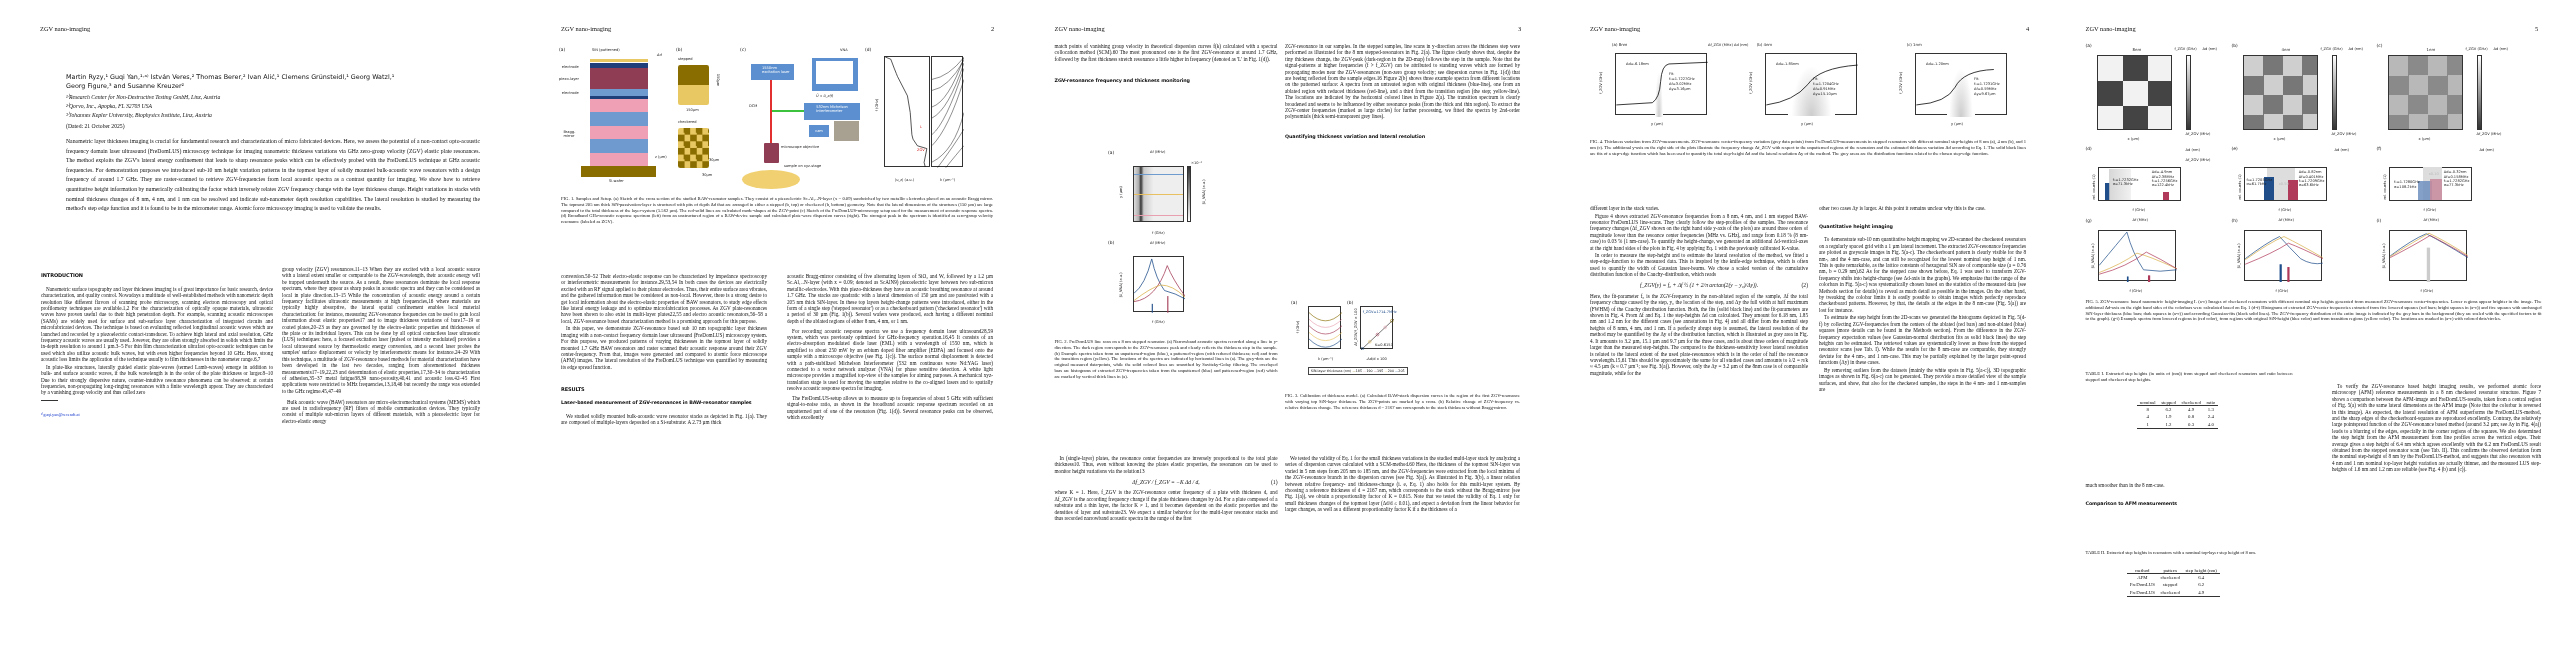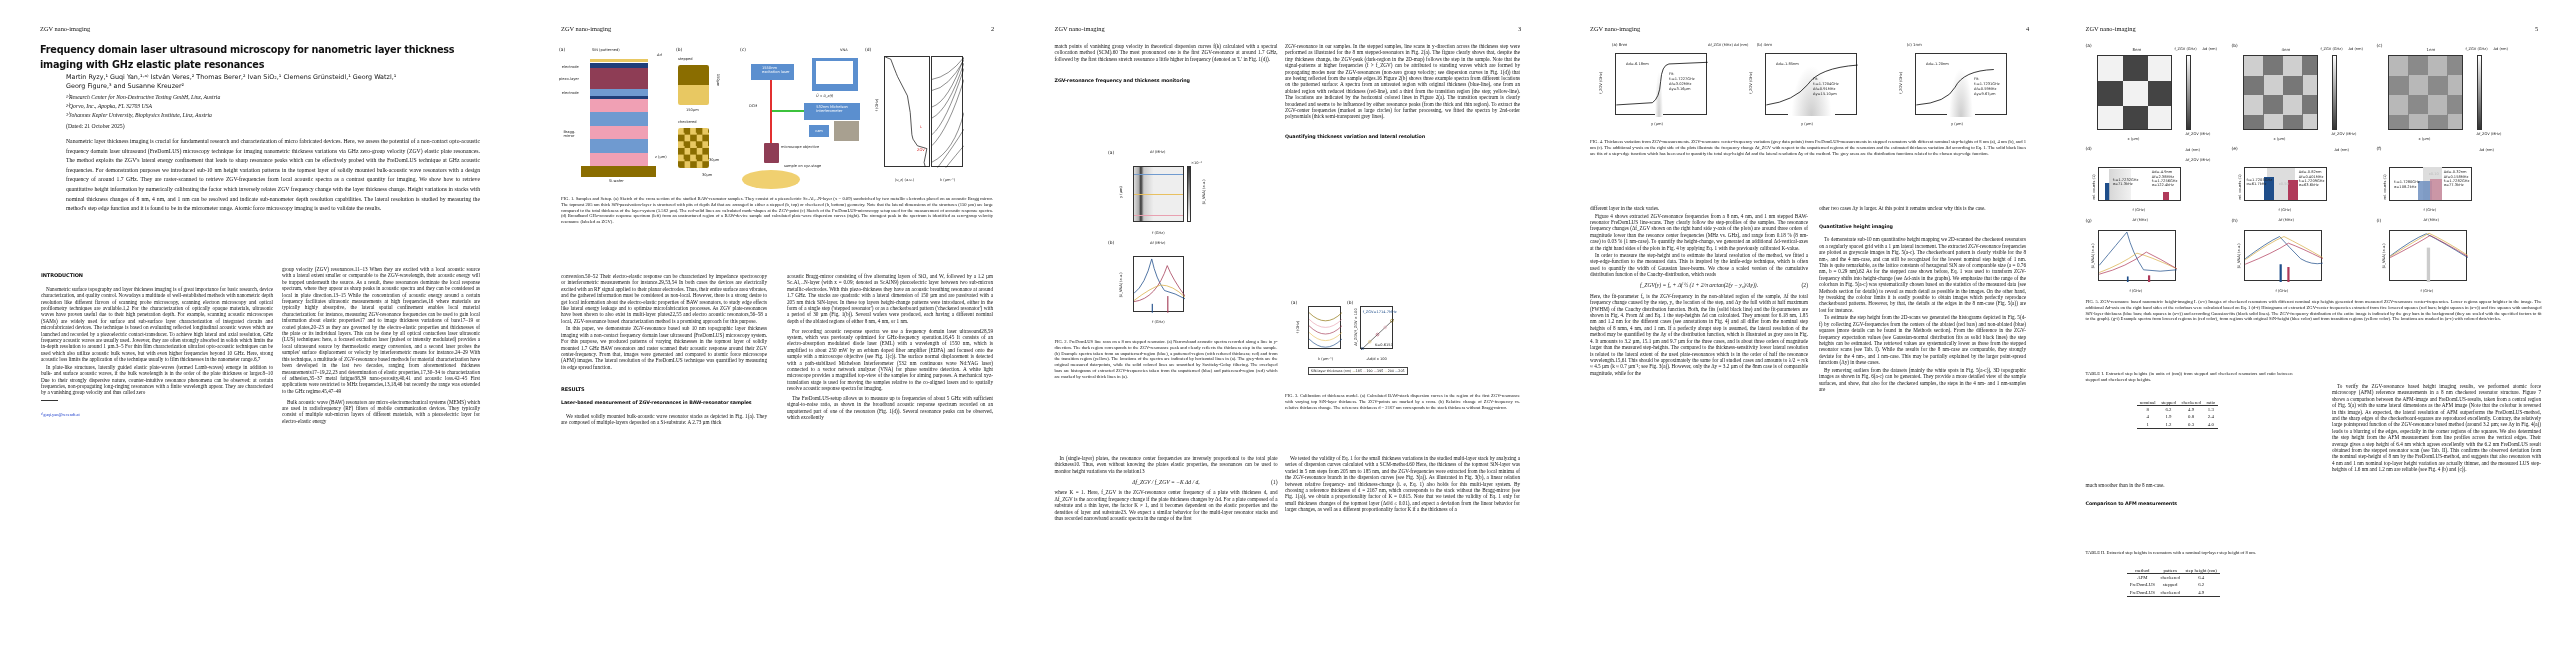--- a/index.html
+++ b/index.html
@@ -33,26 +33,22 @@
   .eq .num { position: absolute; right: 0; font-style: normal; }
   .footnote-rule { width: 16.7px; border-top: 0.6px solid #333; margin: 4.4px 0 11px; }
 </style>
 </head>
 <body>
 
 <div class="arxiv">arXiv:2510.16000v1  [physics.ins-det]  14 Oct 2025</div>
 
 <div class="page" style="left:0;width:515px;">
   <div class="runhead" style="left:40px;">ZGV nano-imaging</div>
-  <div class="title">
-    <div>Frequency domain laser ultrasound microscopy for nanometric layer thickness</div>
-    <div>imaging with GHz elastic plate resonances</div>
-  </div>
   <div class="authors">
-    <div>Martin Ryzy,¹ Guqi Yan,¹·ᵃ⁾ István Veres,² Thomas Berer,² Ivan SiO₂,¹ Clemens Grünsteidl,¹ Georg Watzl,¹</div>
+    <div>Martin Ryzy,¹ Guqi Yan,¹·ᵃ⁾ István Veres,² Thomas Berer,² Ivan Alić,¹ Clemens Grünsteidl,¹ Georg Watzl,¹</div>
     <div>Georg Figure,³ and Susanne Kreuzer²</div>
   </div>
   <div class="affil" style="top:93px;">¹⁾Research Center for Non-Destructive Testing GmbH, Linz, Austria</div>
   <div class="affil" style="top:102px;">²⁾Qorvo, Inc., Apopka, FL 32703 USA</div>
   <div class="affil" style="top:111px;">³⁾Johannes Kepler University, Biophysics Institute, Linz, Austria</div>
   <div class="dated">(Dated: 21 October 2025)</div>
   <div class="abstract">Nanometric layer thickness imaging is crucial for fundamental research and characterization of micro fabricated devices. Here, we assess the potential of a non-contact opto-acoustic frequency domain laser ultrasound (FreDomLUS) microscopy technique for imaging nanometric thickness variations via GHz zero-group velocity (ZGV) elastic plate resonances. The method exploits the ZGV's lateral energy confinement that leads to sharp resonance peaks which can be effectively probed with the FreDomLUS technique at GHz acoustic frequencies. For demonstration purposes we introduced sub-10 nm height variation patterns in the topmost layer of solidly mounted bulk-acoustic wave resonators with a design frequency of around 1.7 GHz. They are raster-scanned to retrieve ZGV-frequencies from local acoustic spectra as a contrast quantity for imaging. We show how to retrieve quantitative height information by numerically calibrating the factor which inversely relates ZGV frequency change with the layer thickness change. Height variations in stacks with nominal thickness changes of 8 nm, 4 nm, and 1 nm can be resolved and indicate sub-nanometer depth resolution capabilities. The lateral resolution is studied by measuring the method's step edge function and it is found to be in the micrometer range. Atomic force microscopy imaging is used to validate the results.</div>
 
   <div class="col" style="left:41px;top:266px;width:232px;">
     <div class="sec">INTRODUCTION</div>

